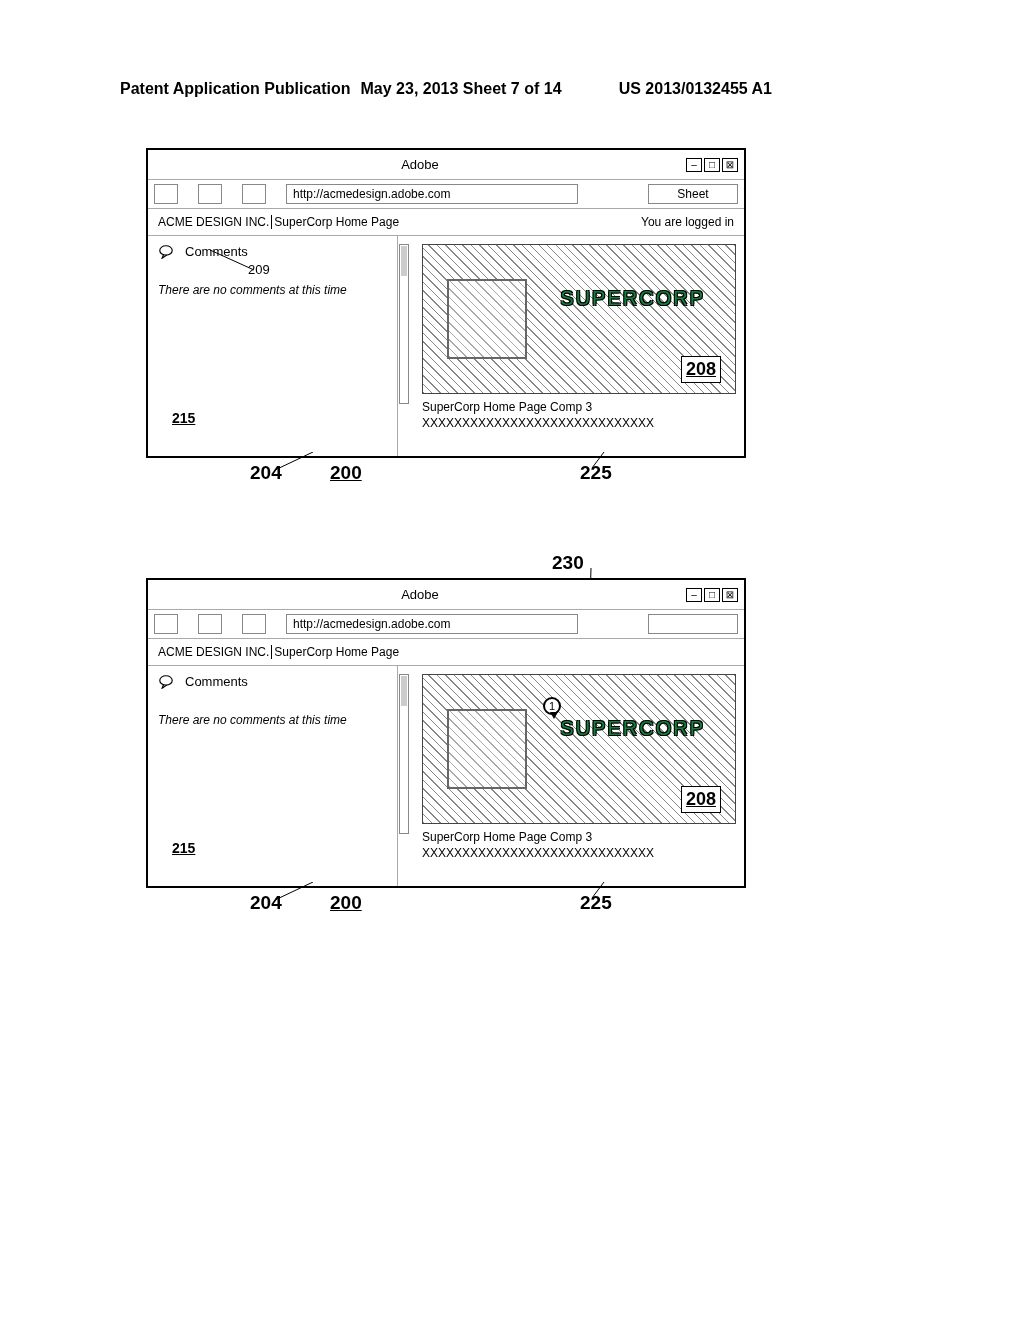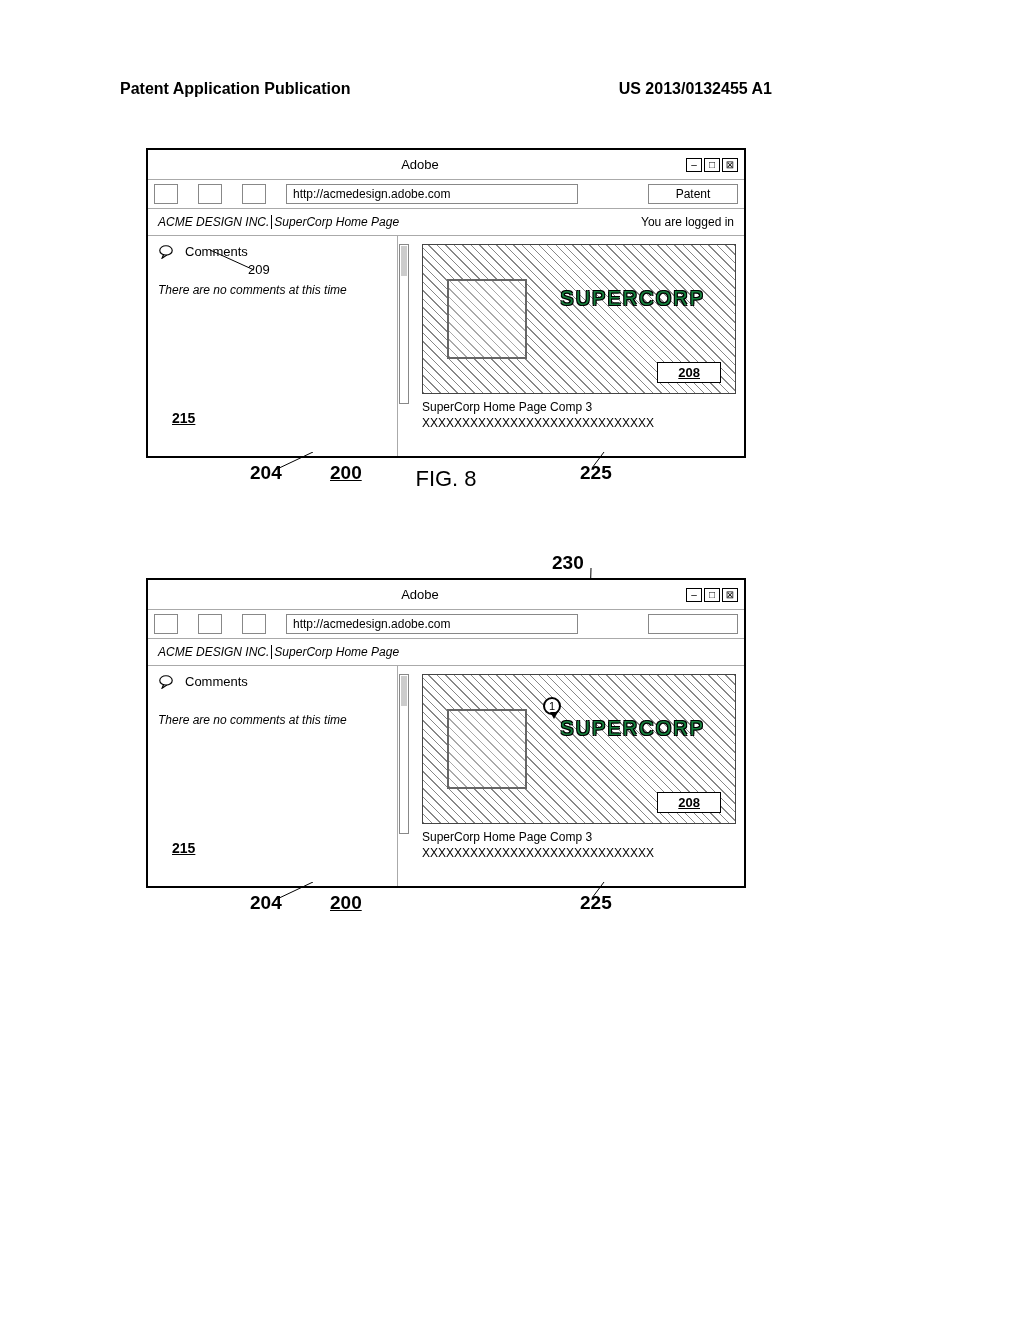--- a/index.html
+++ b/index.html
@@ -92,21 +92,21 @@
     background: #fff;
   }
   .breadcrumb-bar {
     display: flex;
     justify-content: space-between;
     align-items: center;
     padding: 6px 10px;
     border-bottom: 1px solid #aaa;
     font-size: 12px;
   }
-  .breadcrumb-left { display: flex; align-items: center; gap: 2px; font-style: italic; }
+  .breadcrumb-left { display: flex; align-items: center; gap: 2px; }
   .bc-sep { border-left: 1px solid #000; height: 14px; }
   .content-row {
     display: flex;
     min-height: 220px;
   }
   .comments-panel {
     width: 250px;
     border-right: 1px solid #aaa;
     padding: 8px 10px;
     position: relative;
@@ -180,23 +180,23 @@
     font-size: 20px;
     letter-spacing: 2px;
     color: #15803d;
     text-shadow: 1px 1px 0 #000, -1px -1px 0 #000, 1px -1px 0 #000, -1px 1px 0 #000;
   }
   .img-ref {
     position: absolute;
     right: 14px; bottom: 10px;
     background: #fff;
     font-weight: bold;
-    font-size: 13px;
+    font-size: 18px;
     text-decoration: underline;
-    padding: 2px 20px;
+    padding: 2px 4px;
     border: 1px solid #000;
   }
   .pin-marker {
     position: absolute;
     left: 120px; top: 22px;
     width: 18px; height: 18px;
     border: 2px solid #000;
     border-radius: 50%;
     background: #fff;
     font-size: 11px;
@@ -236,20 +236,21 @@
     font-size: 13px;
   }
 </style>
 </head>
 <body>
 
 <div class="page">
 
   <div class="header-row">
     <div class="header-left">Patent Application Publication</div>
+    <div class="header-center">May 23, 2013  Sheet 7 of 14</div>
     <div class="header-right">US 2013/0132455 A1</div>
   </div>
 
   <div class="figures-area">
 
     <div class="fig-wrap">
 
       <div class="ref-label" style="top:-2px; left:470px; text-decoration:underline;">220</div>
 
       <div class="ref-label" style="top:112px; right:58px;">206</div>
@@ -264,21 +265,21 @@
             <div class="win-btn">⊠</div>
           </div>
         </div>
 
         <div class="toolbar">
           <div class="nav-btn"></div>
           <div class="nav-btn"></div>
           <div class="nav-btn"></div>
           <input class="url-input" value="http://acmedesign.adobe.com" style="">
           <div style="width:30px"></div>
-          <div class="search-box">Patent</div>
+          <div class="search-box">Sheet</div>
         </div>
 
         <div class="breadcrumb-bar">
           <div class="breadcrumb-left">
             <span>ACME DESIGN INC.</span>
             <span class="bc-sep"></span>
             <span>SuperCorp Home Page</span>
           </div>
           <div>You are logged in</div>
         </div>
@@ -319,21 +320,20 @@
       <div class="ref-label" style="bottom:-26px; left:150px;">204</div>
       <svg style="position:absolute; bottom:-14px; left:175px;" width="40" height="20">
           <line x1="0" y1="18" x2="38" y2="0" stroke="#000"></line>
         </svg>
       <div class="ref-label" style="bottom:-26px; left:230px; text-decoration:underline;">200</div>
       <div class="ref-label" style="bottom:-26px; left:480px;">225</div>
       <svg style="position:absolute; bottom:-12px; left:490px;" width="20" height="18">
           <line x1="2" y1="16" x2="14" y2="0" stroke="#000"></line>
         </svg>
 
-      <div class="fig-caption" style="position:absolute; bottom:-34px; left:0; right:0;">FIG. 8</div>
     </div>
 
     <div style="height:50px"></div>
 
     <div class="fig-wrap">
 
       <div class="ref-label" style="top:-26px; left:452px;">230</div>
       <svg style="position:absolute; top:-10px; left:485px;" width="20" height="140">
           <line x1="6" y1="0" x2="2" y2="138" stroke="#000"></line>
         </svg>

